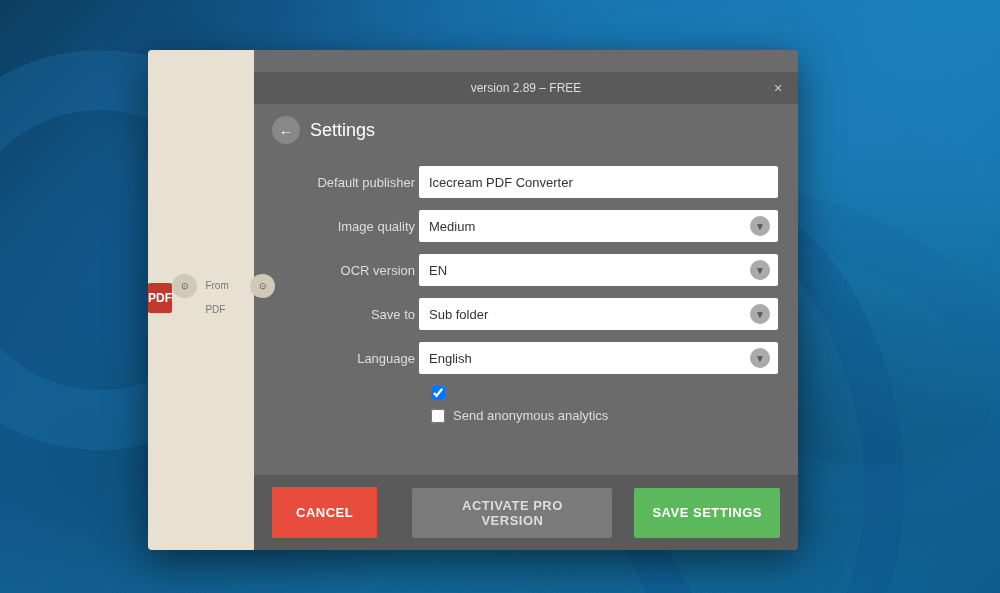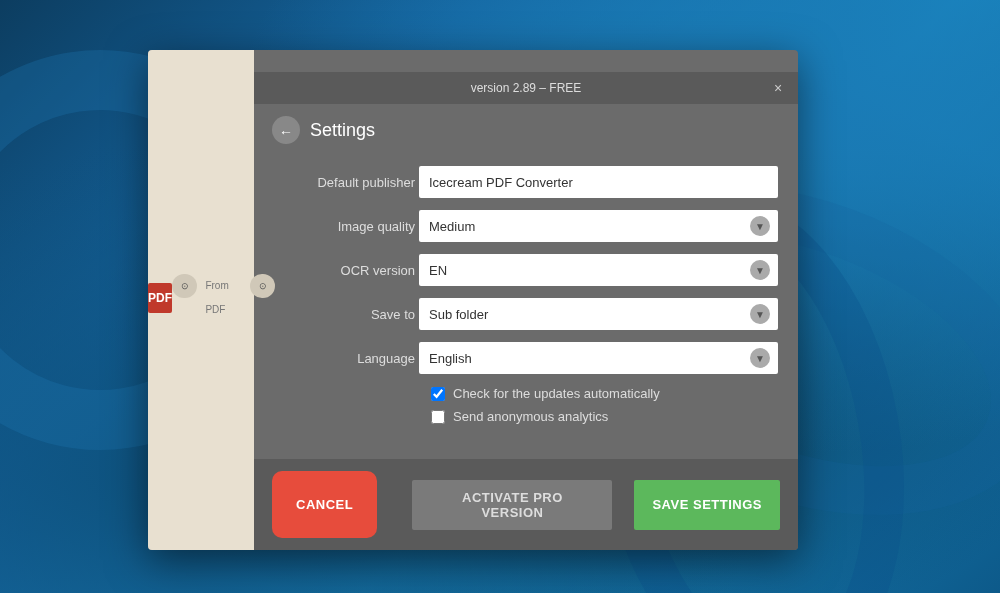--- a/index.html
+++ b/index.html
@@ -279,26 +279,26 @@
       justify-content: space-between;
       padding: 12px 18px;
       background: #5a5a5a;
       gap: 10px;
     }
 
     .btn-cancel {
       background: #e74c3c;
       color: white;
       border: none;
-      padding: 26px 24px;
+      padding: 18px 24px;
       font-size: 13px;
       font-weight: 600;
       letter-spacing: 0.5px;
       cursor: pointer;
-      border-radius: 10px;
+      border-radius: 0;
       text-transform: uppercase;
     }
 
     .btn-activate {
       background: #7a7a7a;
       color: #ddd;
       border: none;
       padding: 10px 20px;
       font-size: 13px;
       font-weight: 600;
@@ -425,21 +425,20 @@
             <option selected="">English</option>
             <option>French</option>
             <option>German</option>
           </select>
           <div class="select-arrow">▼</div>
         </div>
       </div>
 
       <div class="checkbox-row">
         <input type="checkbox" checked="" style="">
-        <span>Check for the updates automatically</span>
       </div>
       <div class="checkbox-row">
         <input type="checkbox" style="">
         <span>Send anonymous analytics</span>
       </div>
 
     </div>
 
     <div class="footer">
       <button class="btn-cancel">CANCEL</button>

